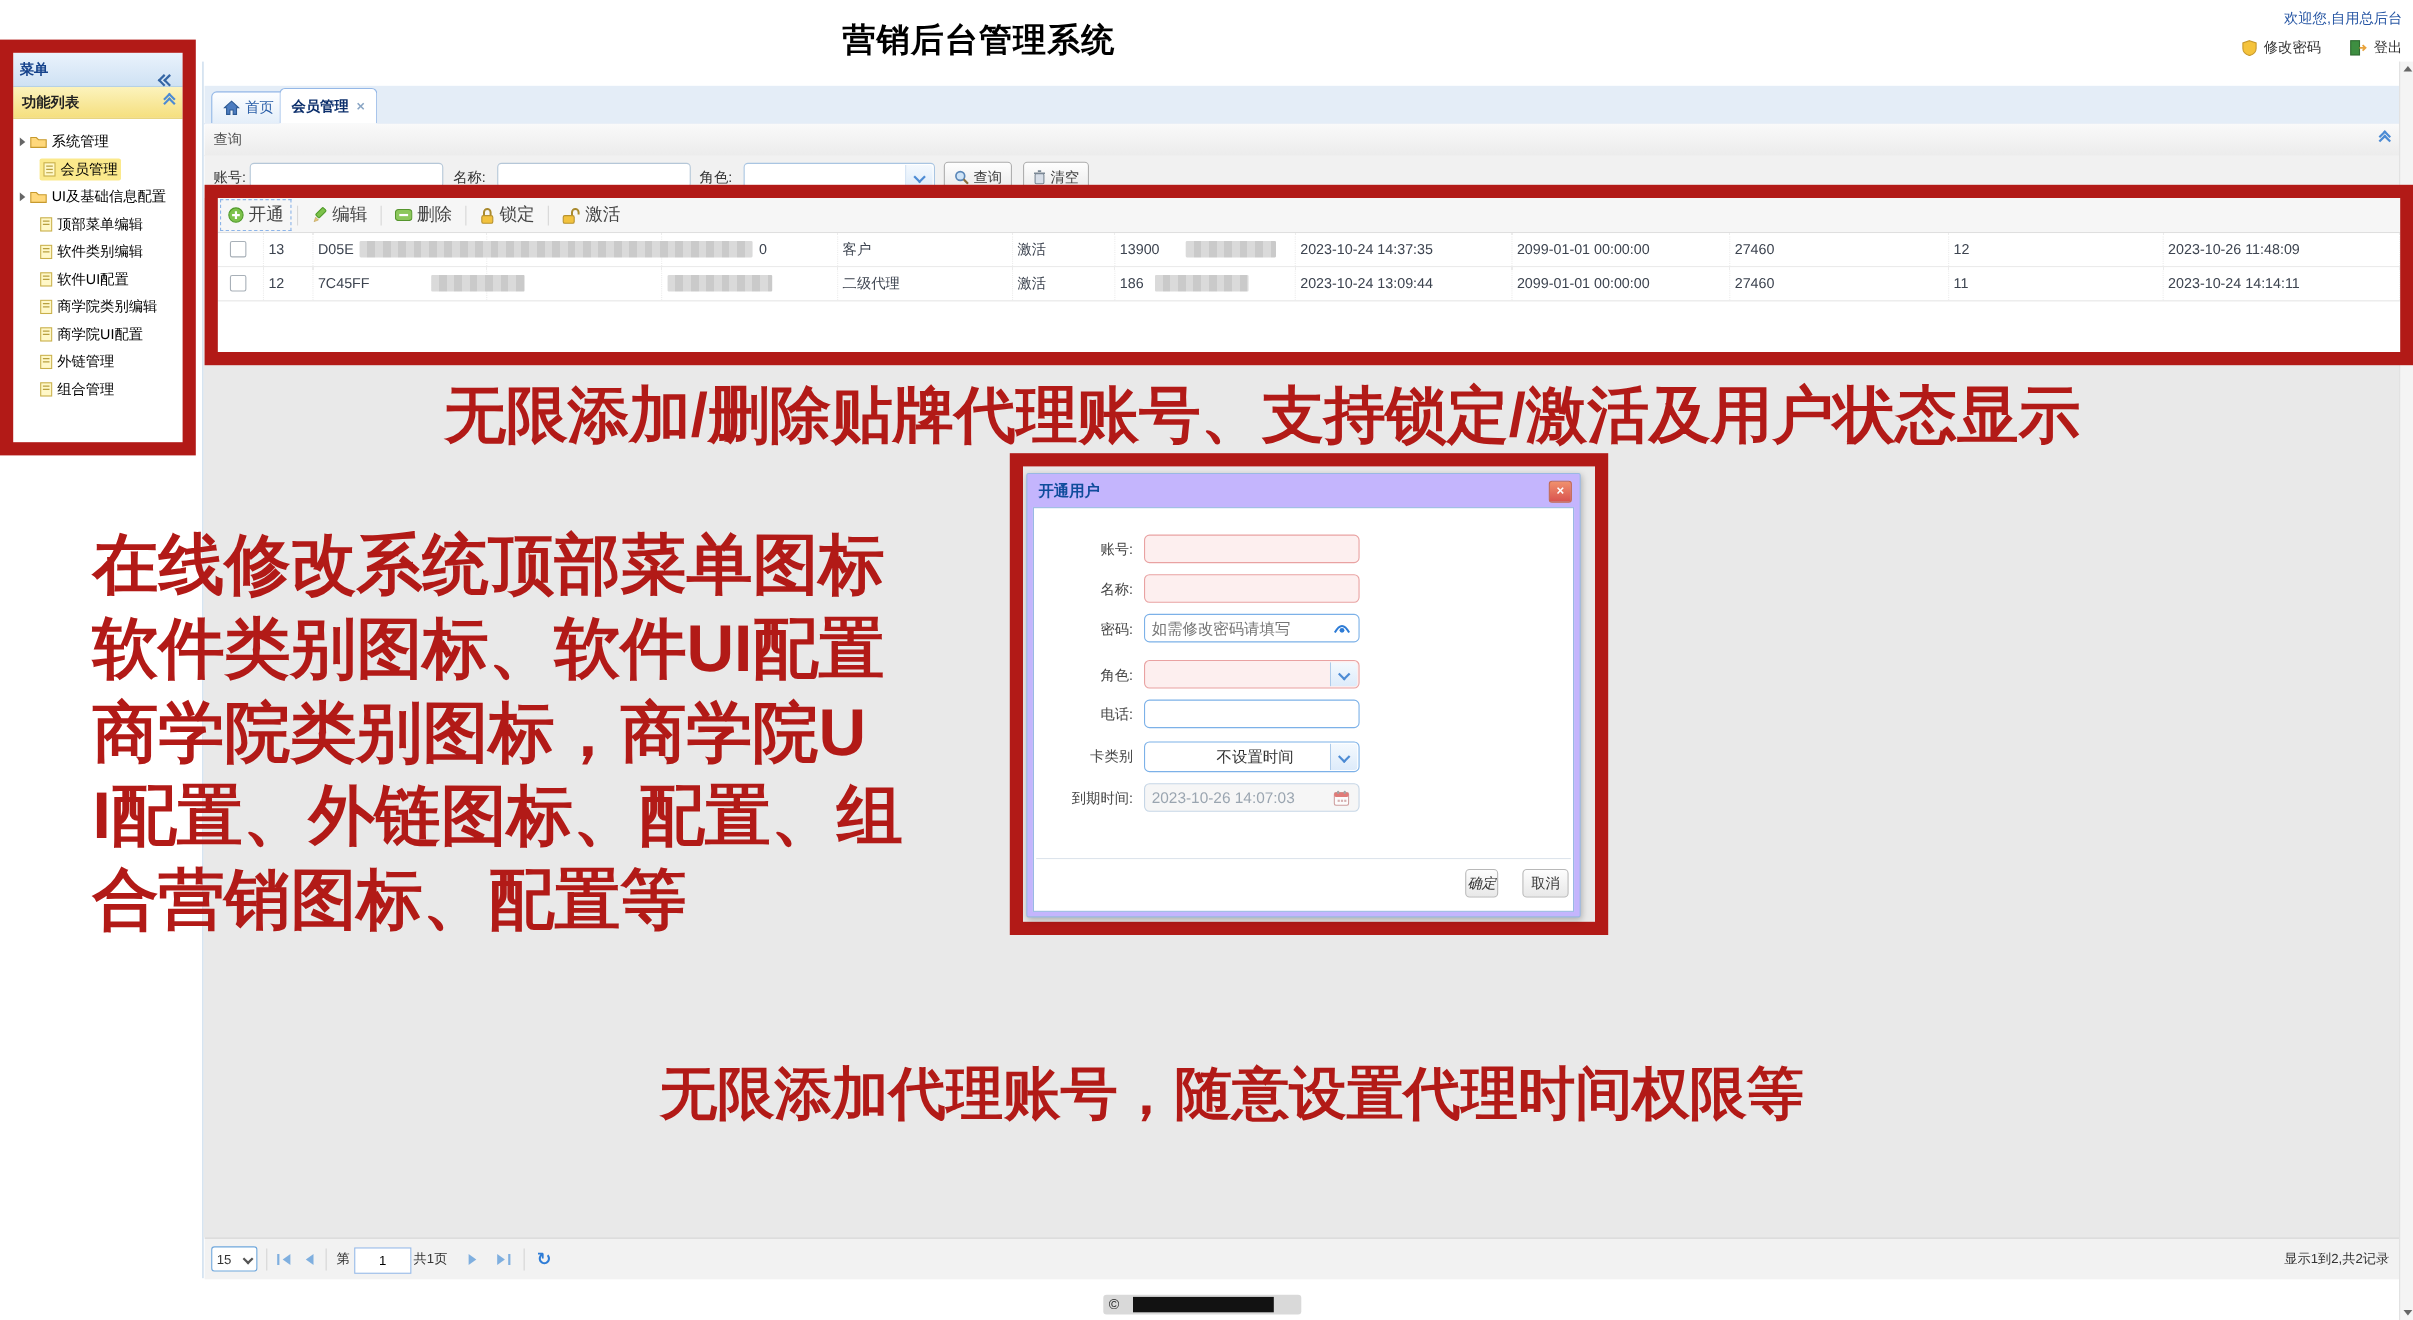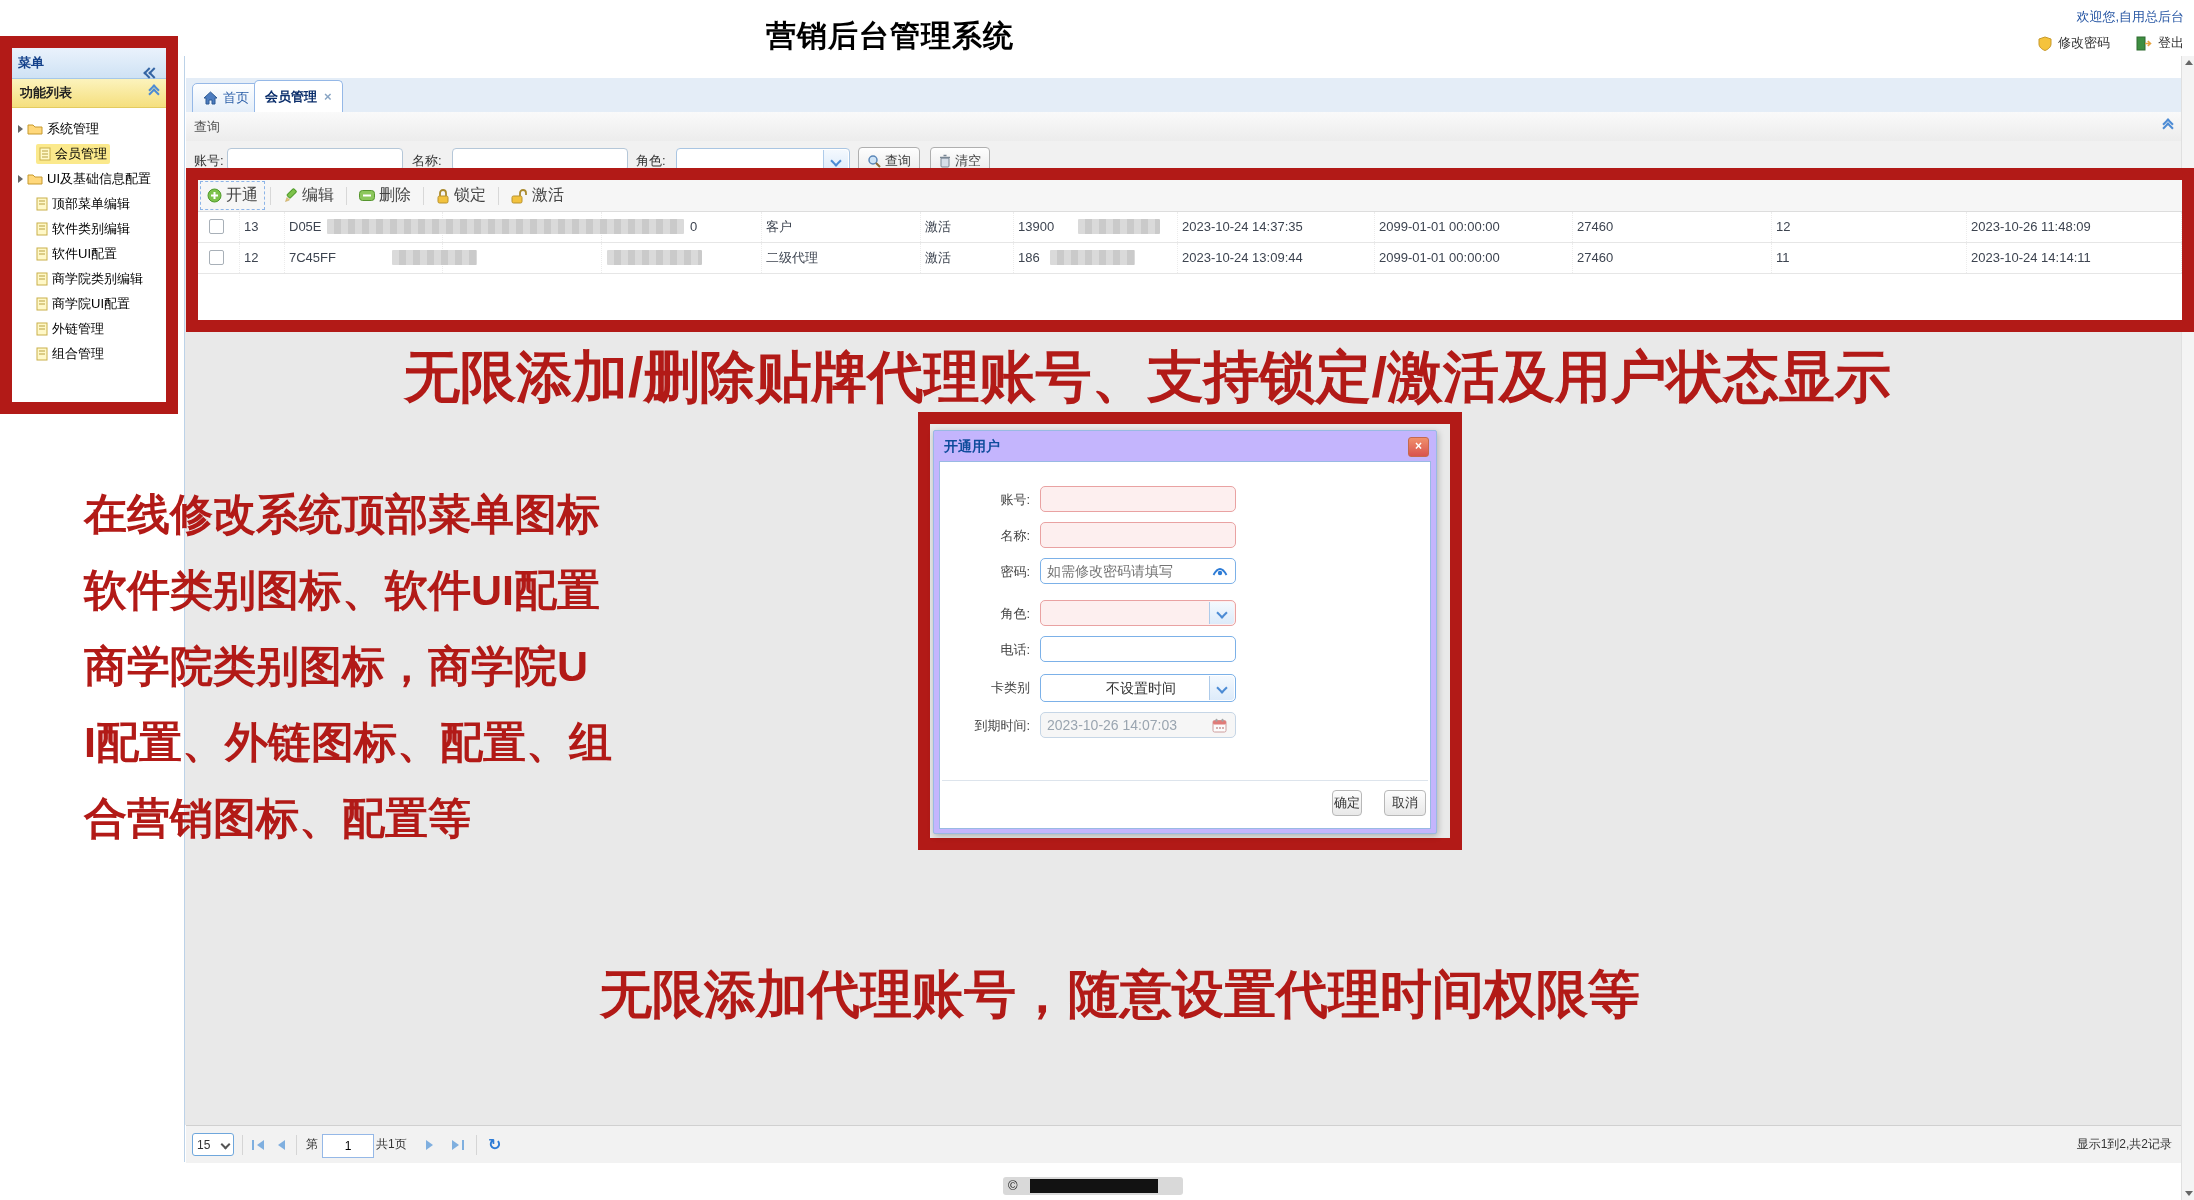--- a/index.html
+++ b/index.html
@@ -366,21 +366,21 @@
       <div class="c">27460</div>
       <div class="c">11</div>
       <div class="c">2023-10-24 14:14:11</div>
       <div class="blob" style="left:194px;width:85px;"></div>
       <div class="blob" style="left:409px;width:95px;"></div>
       <div class="blob" style="left:852px;width:85px;"></div>
     </div>
   </div>
 
   <div class="ann" style="left:404px;top:340px;font-size:56px;">无限添加/删除贴牌代理账号、支持锁定/激活及用户状态显示</div>
-  <div class="ann ann-left" style="left:84px;top:476px;font-size:43px;width:760px;">
+  <div class="ann ann-left" style="left:84px;top:476px;font-size:60px;width:760px;">
     <div>在线修改系统顶部菜单图标</div>
     <div>软件类别图标、软件UI配置</div>
     <div>商学院类别图标，商学院U</div>
     <div>I配置、外链图标、配置、组</div>
     <div>合营销图标、配置等</div>
   </div>
   <div class="ann" style="left:600px;top:960px;font-size:52px;">无限添加代理账号，随意设置代理时间权限等</div>
 
   <div class="abs win">
     <div class="win-title">开通用户</div>
@@ -434,21 +434,21 @@
               <rect x="1" y="2.5" width="13" height="4" rx="1.5" fill="#D9534F"></rect>
               <rect x="3.5" y="0.8" width="2" height="3" rx="1" fill="#888"></rect>
               <rect x="9.5" y="0.8" width="2" height="3" rx="1" fill="#888"></rect>
               <rect x="4" y="9" width="2" height="2" fill="#C99"></rect>
               <rect x="7" y="9" width="2" height="2" fill="#C99"></rect>
               <rect x="10" y="9" width="2" height="2" fill="#C99"></rect>
             </svg>
         </span>
       </div>
       <div class="wfoot-sep"></div>
-      <div class="wbtn" style="left:392px;width:30px;">确定</div>
+      <div class="wbtn" style="left:392px;width:30px;font-style:italic;">确定</div>
       <div class="wbtn" style="left:444px;width:42px;">取消</div>
     </div>
   </div>
 
   <div class="abs pager">
     <div class="abs pgsel">
       <span>15</span>
         <span class="chev"></span>
     </div>
     <span class="abs" style="left:56px;top:9px;width:1px;height:20px;background:#D5D5D5;"></span>

